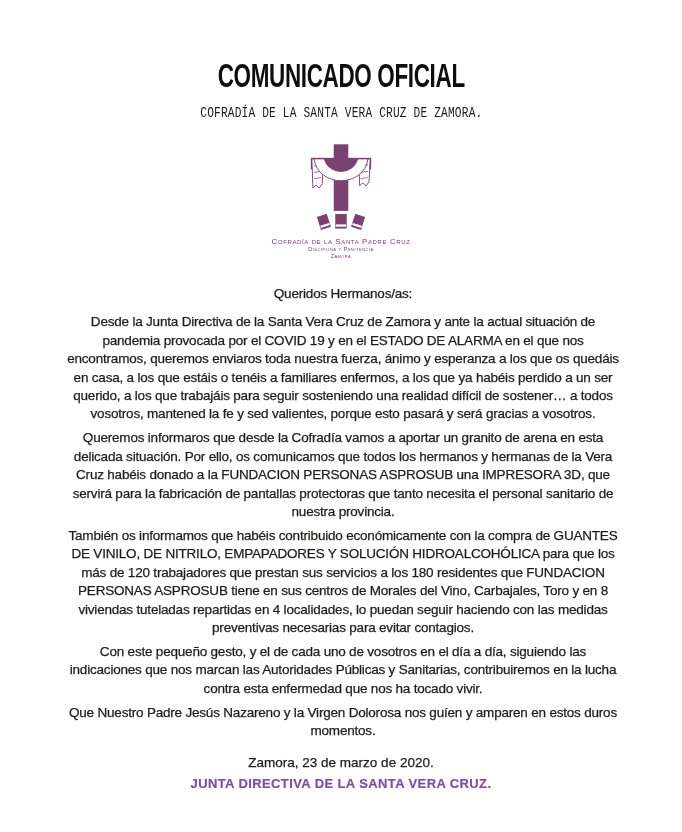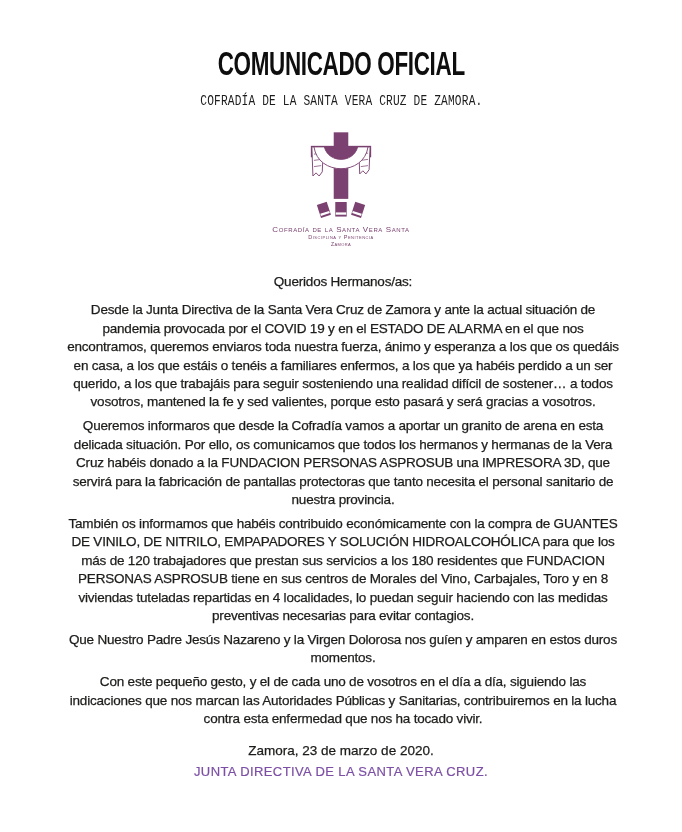--- a/index.html
+++ b/index.html
@@ -8,21 +8,21 @@
     background: #ffffff;
   }
   body {
     width: 682px;
     height: 832px;
     overflow: hidden;
     font-family: "Liberation Sans", sans-serif;
     color: #1d1d1b;
   }
   .doc {
-    padding-top: 44px;
+    padding-top: 56px;
     text-align: center;
   }
   .title {
     display: inline-block;
     font-size: 34px;
     font-weight: 700;
     letter-spacing: -0.5px;
     color: #0e0e0e;
     transform: scaleX(0.66);
     transform-origin: center;
@@ -83,20 +83,21 @@
     -webkit-text-stroke: 0.25px #1d1d1b;
     line-height: 18px;
   }
   .signature {
     margin-top: 3px;
     font-size: 13px;
     letter-spacing: 0.4px;
     color: #7c4fa5;
     -webkit-text-stroke: 0.2px #7c4fa5;
     line-height: 18px;
+    font-weight: bold;
   }
 </style>
 </head>
 <body>
 
 <div class="doc">
 
   <div>
     <h1 class="title" style="margin:0;">COMUNICADO OFICIAL</h1>
   </div>
@@ -126,32 +127,32 @@
       </g>
       <g>
         <rect x="44.5" y="69" width="11" height="14" fill="#7b4170"></rect>
         <rect x="45" y="79" width="10" height="2.2" fill="#ffffff"></rect>
       </g>
       <g transform="rotate(18 66 78)">
         <rect x="61" y="70" width="10" height="13" fill="#7b4170"></rect>
         <rect x="61.5" y="79" width="9" height="2.2" fill="#ffffff"></rect>
       </g>
     </svg>
-    <div class="logo-cap1">Cofradía de la Santa Vera Santa</div>
+    <div class="logo-cap1">Cofradía de la Santa Padre Cruz</div>
     <div class="logo-cap2">Disciplina y Penitencia</div>
     <div class="logo-cap3">Zamora</div>
   </div>
 
   <div class="letter">
     <p class="salutation">Queridos Hermanos/as:</p>
     <p>Desde la Junta Directiva de la Santa Vera Cruz de Zamora y ante la actual situación de pandemia provocada por el COVID 19 y en el ESTADO DE ALARMA en el que nos encontramos, queremos enviaros toda nuestra fuerza, ánimo y esperanza a los que os quedáis en casa, a los que estáis o tenéis a familiares enfermos, a los que ya habéis perdido a un ser querido, a los que trabajáis para seguir sosteniendo una realidad difícil de sostener… a todos vosotros, mantened la fe y sed valientes, porque esto pasará y será gracias a vosotros.</p>
     <p>Queremos informaros que desde la Cofradía vamos a aportar un granito de arena en esta delicada situación. Por ello, os comunicamos que todos los hermanos y hermanas de la Vera Cruz habéis donado a la FUNDACION PERSONAS ASPROSUB una IMPRESORA 3D, que servirá para la fabricación de pantallas protectoras que tanto necesita el personal sanitario de nuestra provincia.</p>
     <p>También os informamos que habéis contribuido económicamente con la compra de GUANTES DE VINILO, DE NITRILO, EMPAPADORES Y SOLUCIÓN HIDROALCOHÓLICA para que los más de 120 trabajadores que prestan sus servicios a los 180 residentes que FUNDACION PERSONAS ASPROSUB tiene en sus centros de Morales del Vino, Carbajales, Toro y en 8 viviendas tuteladas repartidas en 4 localidades, lo puedan seguir haciendo con las medidas preventivas necesarias para evitar contagios.</p>
+    <p>Con este pequeño gesto, y el de cada uno de vosotros en el día a día, siguiendo las indicaciones que nos marcan las Autoridades Públicas y Sanitarias, contribuiremos en la lucha contra esta enfermedad que nos ha tocado vivir.</p>
     <p>Que Nuestro Padre Jesús Nazareno y la Virgen Dolorosa nos guíen y amparen en estos duros momentos.</p>
-    <p>Con este pequeño gesto, y el de cada uno de vosotros en el día a día, siguiendo las indicaciones que nos marcan las Autoridades Públicas y Sanitarias, contribuiremos en la lucha contra esta enfermedad que nos ha tocado vivir.</p>
   </div>
 
   <div class="footer">
     <div class="dateline">Zamora, 23 de marzo de 2020.</div>
     <div class="signature">JUNTA DIRECTIVA DE LA SANTA VERA CRUZ.</div>
   </div>
 
 </div>
 
 </body></html>

